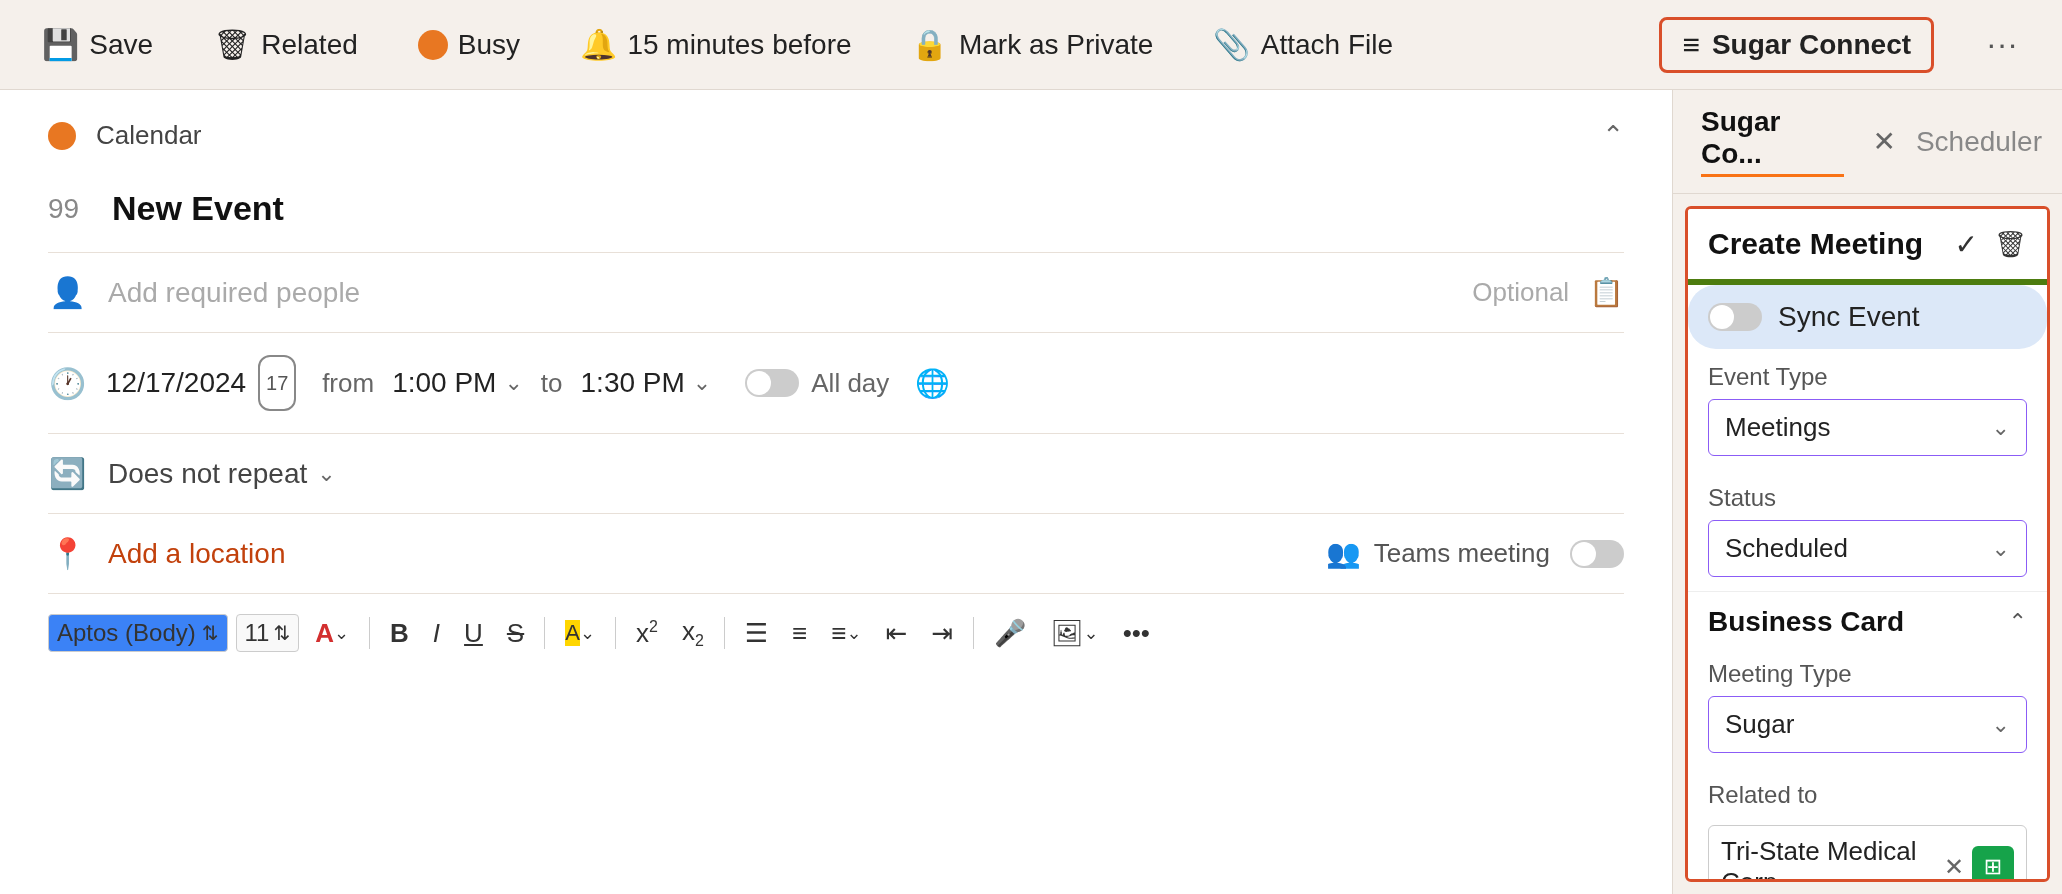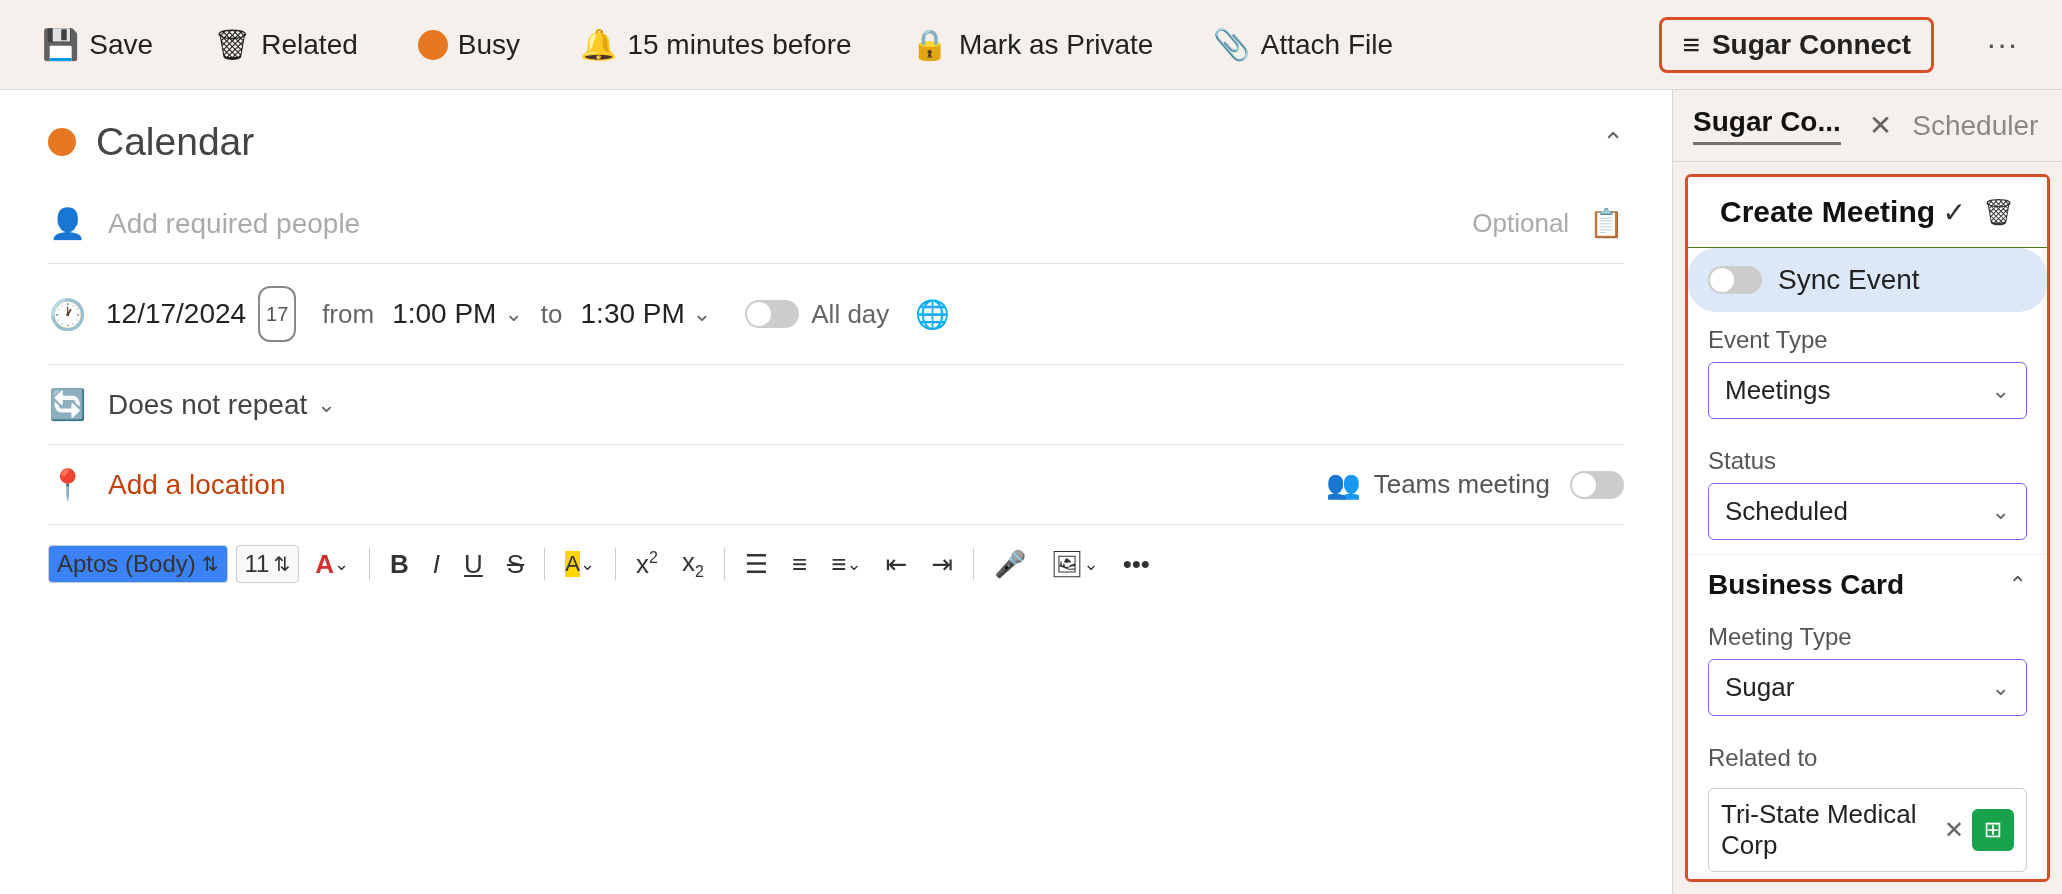--- a/index.html
+++ b/index.html
@@ -88,21 +88,21 @@
       display: flex;
       align-items: center;
       gap: 20px;
     }
     .orange-dot {
       width: 28px; height: 28px;
       background: #e87722;
       border-radius: 50%;
     }
     .calendar-label {
-      font-size: 39px;
+      font-size: 26px;
       color: #444;
     }
     .chevron-up { font-size: 26px; color: #666; cursor: pointer; }
 
     
     .event-title-row {
       display: flex;
       align-items: center;
       gap: 24px;
       padding: 18px 0 24px 0;
@@ -308,22 +308,23 @@
       padding: 16px 20px;
       gap: 20px;
       background: #f5f0eb;
       border-bottom: 1px solid #e0d8d0;
     }
     .right-tab-active {
       font-size: 28px;
       font-weight: 700;
       color: #111;
       cursor: pointer;
-      border-bottom: 3px solid #737373;
+      border-bottom: 3px solid #f97316;
       padding-bottom: 4px;
+      margin-left: 8px;
     }
     .right-tab-inactive {
       font-size: 28px;
       color: #888;
       cursor: pointer;
     }
     .right-tab-close {
       font-size: 28px;
       color: #666;
       cursor: pointer;
@@ -340,22 +341,22 @@
       overflow-y: auto;
       display: flex;
       flex-direction: column;
     }
 
     
     .sc-header {
       display: flex;
       align-items: center;
       justify-content: space-between;
-      padding: 18px 32px;
-      border-bottom: 1px solid #4d7c0f;
+      padding: 18px 20px;
+      border-bottom: 6px solid #4d7c0f;
     }
     .sc-title {
       font-size: 30px;
       font-weight: 700;
       color: #111;
     }
     .sc-header-icons {
       display: flex;
       align-items: center;
       gap: 16px;
@@ -513,20 +514,24 @@
   <div class="left-panel">
 
     <div class="calendar-row">
       <div class="calendar-left">
         <span class="orange-dot"></span>
         <span class="calendar-label">Calendar</span>
       </div>
       <span class="chevron-up">⌃</span>
     </div>
 
+    <div class="event-title-row">
+      <span class="event-num">99</span>
+      <input class="event-title-input" type="text" value="New Event" style="">
+    </div>
 
     <div class="people-row">
       <span class="row-icon">👤</span>
       <span class="people-placeholder">Add required people</span>
       <span class="optional-label">Optional</span>
       <span class="contact-icon">📋</span>
     </div>
 
     <div class="datetime-row">
       <span class="row-icon">🕐</span>

